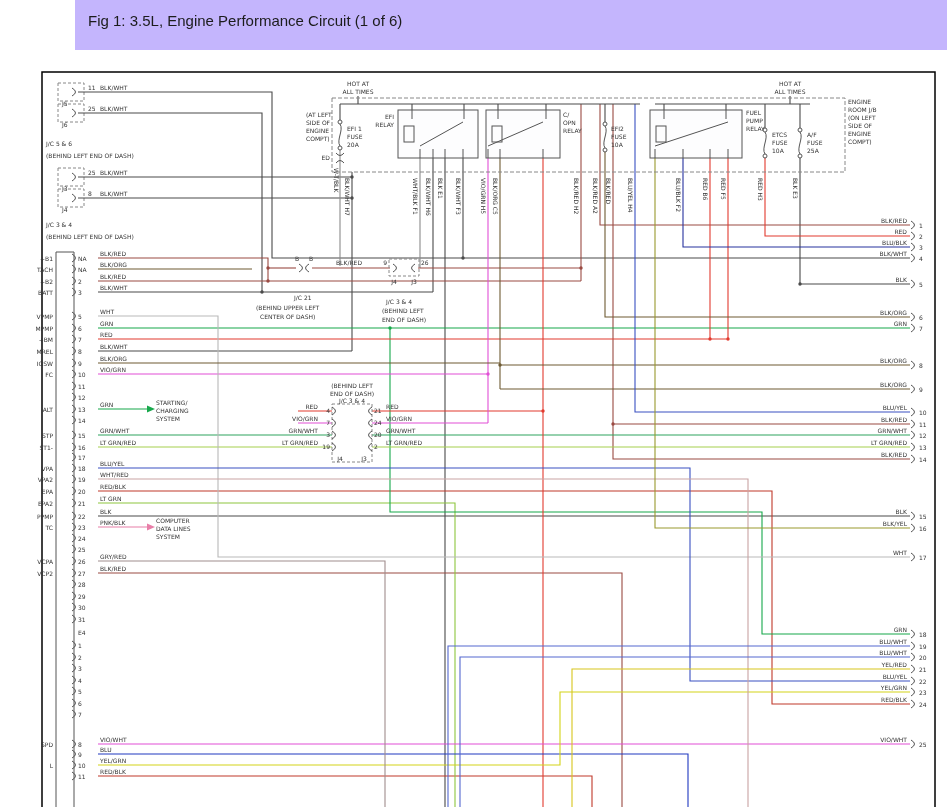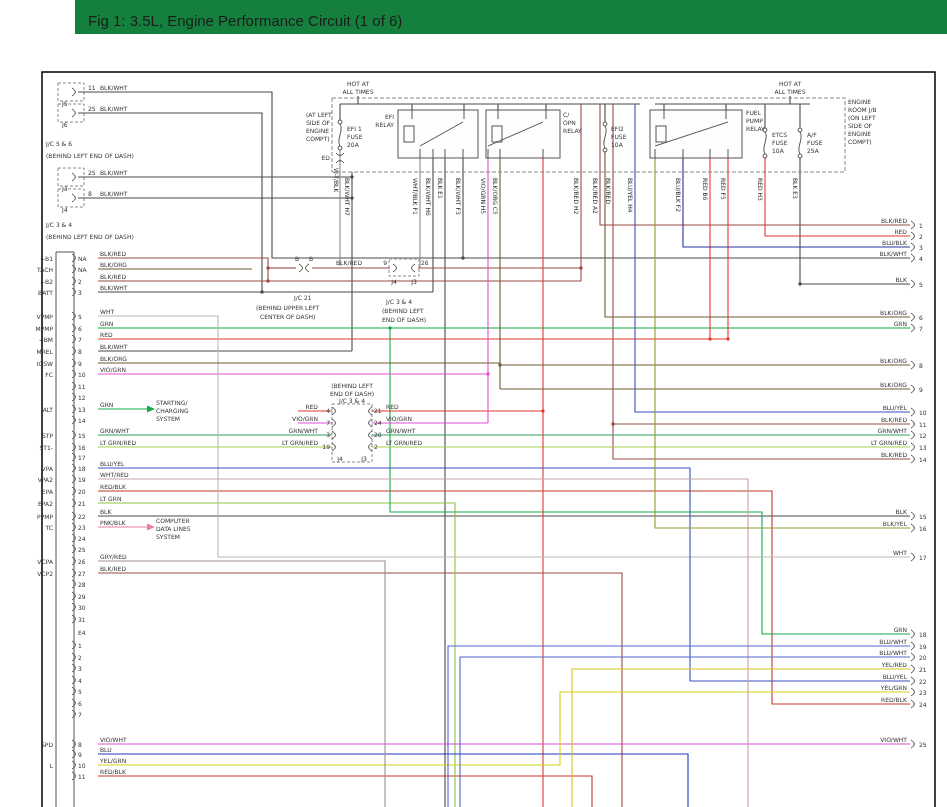--- a/index.html
+++ b/index.html
@@ -1,17 +1,17 @@
 <!DOCTYPE html>
 <html><head>
 <meta charset="utf-8">
 <style>
   html,body{margin:0;padding:0;background:#ffffff;}
   .page{position:relative;width:947px;height:807px;overflow:hidden;background:#fff;font-family:"Liberation Sans",sans-serif;}
-  .titlebar{position:absolute;left:75px;top:0;width:872px;height:34px;background:#15803d;}
+  .titlebar{position:absolute;left:75px;top:0;width:872px;height:50px;background:#c4b5fd;}
   .titlebar span{position:absolute;left:13px;top:12px;font-size:15px;color:#1c1c1c;}
   svg{position:absolute;left:0;top:0;}
   text{font-family:"DejaVu Sans",sans-serif;fill:#333;}
 </style>
 </head>
 <body>
 
 <div class="page">
   <div class="titlebar">
     <span>Fig 1: 3.5L, Engine Performance Circuit (1 of 6)</span>

